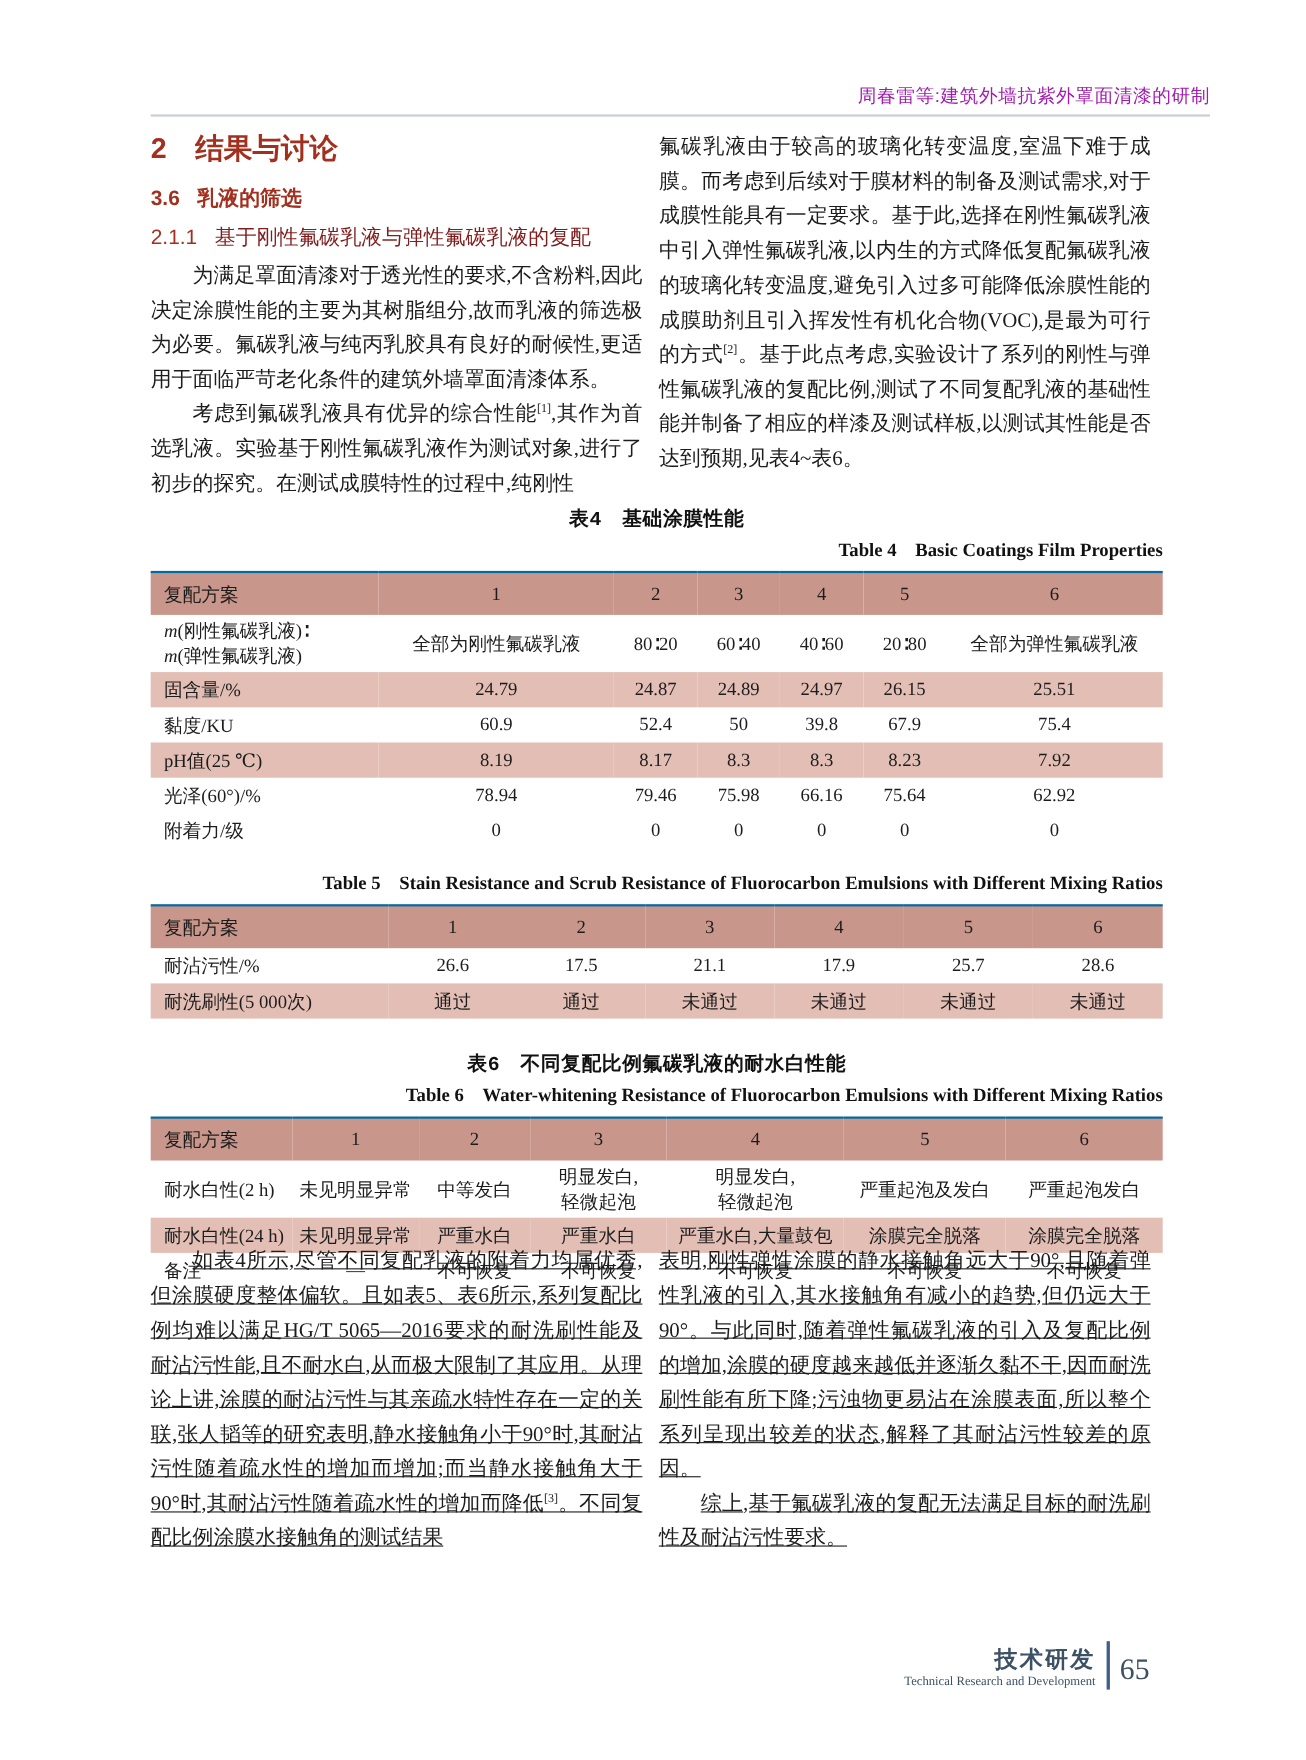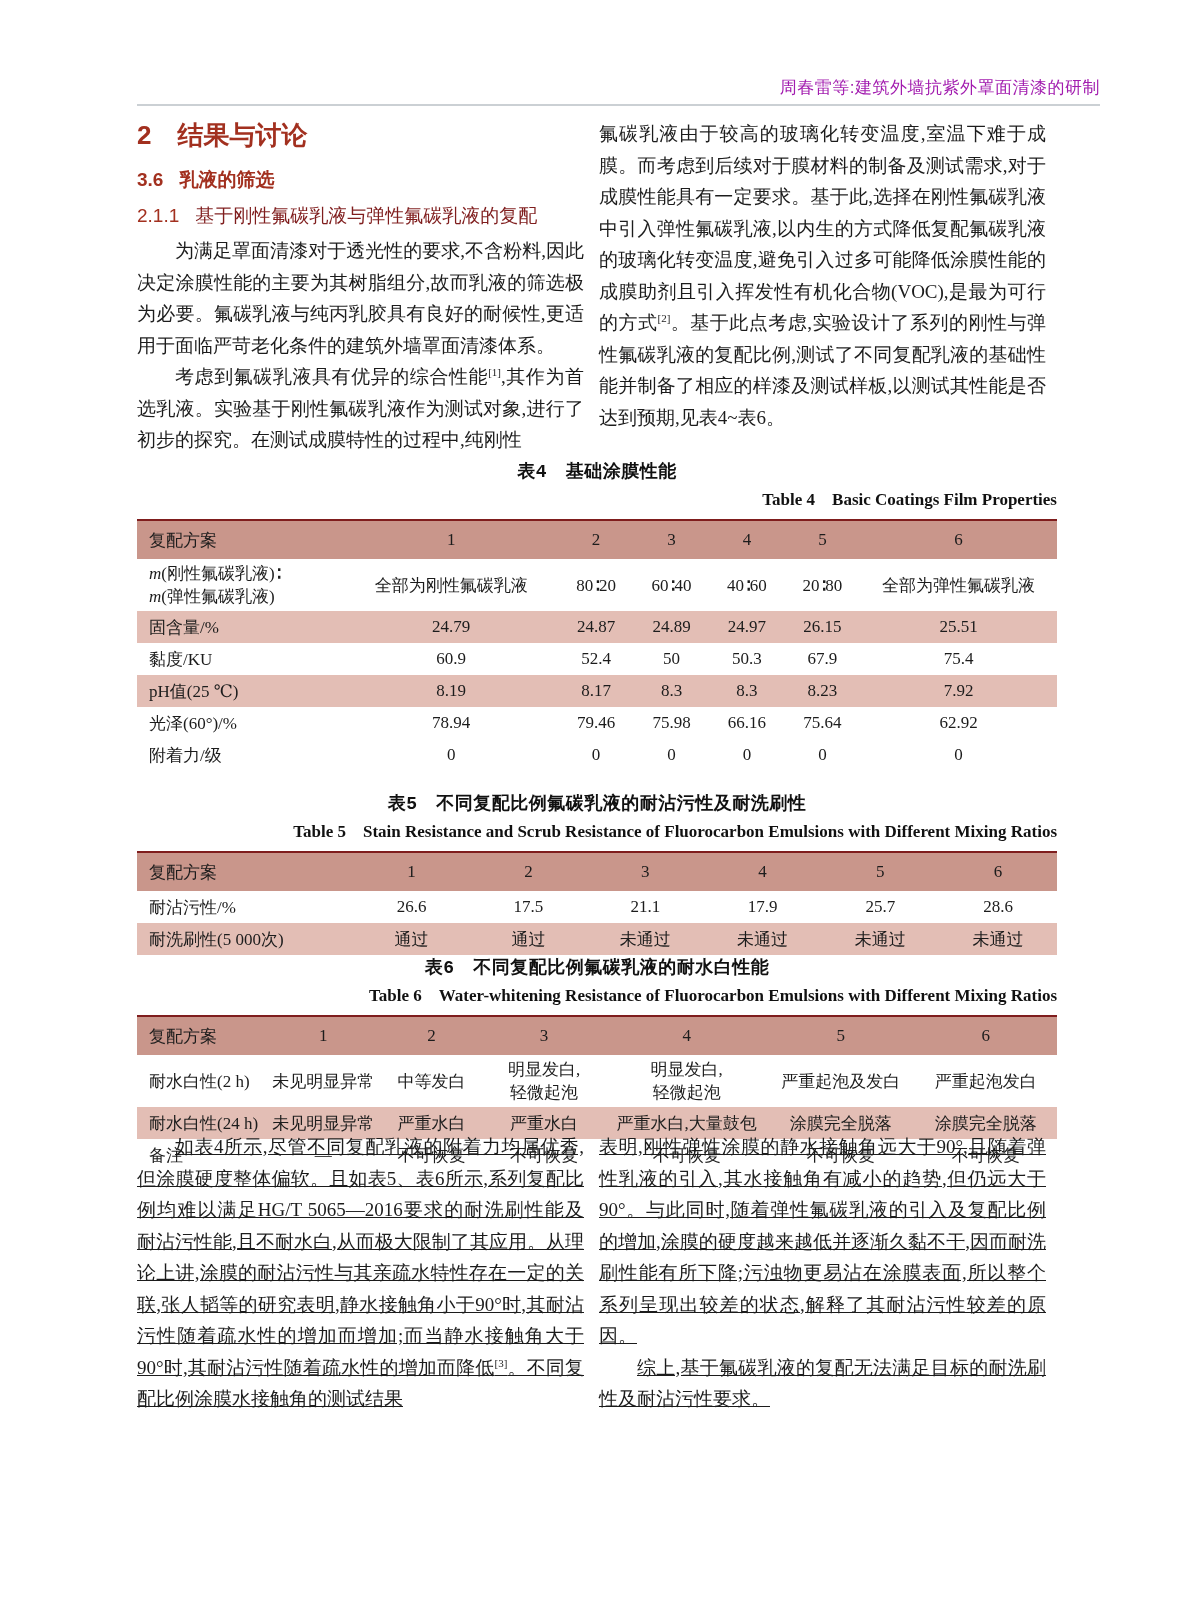--- a/index.html
+++ b/index.html
@@ -50,21 +50,21 @@
     font-size:18px;text-align:center;color:#111;margin-bottom:5px;letter-spacing:.5px;
   }
   .ten{
     font-family:"Liberation Serif","DejaVu Serif",serif;font-weight:bold;
     font-size:17px;text-align:right;color:#111;margin-bottom:8px;
   }
   table.dtable{
     border-collapse:collapse;width:100%;table-layout:fixed;
     font-size:17px;color:#1c1c1c;
   }
-  table.dtable thead tr{background:#c9968b;border-top:2px solid #7f1d1d;}
+  table.dtable thead tr{background:#c9968b;border-top:2px solid #0369a1;}
   table.dtable thead td{height:32px;}
   table.dtable tr.alt{background:#e3beb5;}
   table.dtable td{
     text-align:center;vertical-align:middle;padding:3px 4px;height:26px;
     white-space:pre-line;
   }
   table.dtable td.lbl{text-align:left;padding-left:12px;}
 
   .footer{
     position:absolute;top:1492px;right:142px;display:flex;align-items:center;
@@ -150,21 +150,21 @@
             <td>24.89</td>
             <td>24.97</td>
             <td>26.15</td>
             <td>25.51</td>
           </tr>
           <tr>
             <td class="lbl">黏度/KU</td>
             <td>60.9</td>
             <td>52.4</td>
             <td>50</td>
-            <td>50.3</td>
+            <td>39.8</td>
             <td>67.9</td>
             <td>75.4</td>
           </tr>
           <tr class="alt">
             <td class="lbl">pH值(25 ℃)</td>
             <td>8.19</td>
             <td>8.17</td>
             <td>8.3</td>
             <td>8.3</td>
             <td>8.23</td>
@@ -186,21 +186,20 @@
             <td>0</td>
             <td>0</td>
             <td>0</td>
             <td>0</td>
           </tr>
         </tbody>
       </table>
   </div>
 
   <div class="tbl-block tb5">
-    <div class="tcn">表5　不同复配比例氟碳乳液的耐沾污性及耐洗刷性</div>
     <div class="ten">Table 5　Stain Resistance and Scrub Resistance of Fluorocarbon Emulsions with Different Mixing Ratios</div>
     <table class="dtable">
         <colgroup>
           <col style="width: 23.5%;">
           <col style="width: 12.7%;">
           <col style="width: 12.7%;">
           <col style="width: 12.7%;">
           <col style="width: 12.8%;">
           <col style="width: 12.8%;">
           <col style="width: 12.8%;">
@@ -300,14 +299,22 @@
   <div class="bottom-cols">
     <div class="col">
       <p class="body ind"><span>如表4所示,尽管不同复配乳液的附着力均属优秀,但涂膜硬度整体偏软。且如表5、表6所示,系列复配比例均难以满足HG/T 5065—2016要求的耐洗刷性能及耐沾污性能,且不耐水白,从而极大限制了其应用。从理论上讲,涂膜的耐沾污性与其亲疏水特性存在一定的关联,张人韬等的研究表明,静水接触角小于90°时,其耐沾污性随着疏水性的增加而增加;而当静水接触角大于90°时,其耐沾污性随着疏水性的增加而降低</span><sup>[3]</sup><span>。不同复配比例涂膜水接触角的测试结果</span></p>
     </div>
     <div class="col">
       <p class="body">表明,刚性弹性涂膜的静水接触角远大于90°,且随着弹性乳液的引入,其水接触角有减小的趋势,但仍远大于90°。与此同时,随着弹性氟碳乳液的引入及复配比例的增加,涂膜的硬度越来越低并逐渐久黏不干,因而耐洗刷性能有所下降;污浊物更易沾在涂膜表面,所以整个系列呈现出较差的状态,解释了其耐沾污性较差的原因。</p>
       <p class="body ind">综上,基于氟碳乳液的复配无法满足目标的耐洗刷性及耐沾污性要求。</p>
     </div>
   </div>
 
+  <div class="footer">
+    <div class="ftext">
+      <div class="fcn">技术研发</div>
+      <div class="fen">Technical Research and Development</div>
+    </div>
+    <div class="fbar"></div>
+    <div class="fnum">65</div>
+  </div>
 
 </div>
 
 </body></html>

